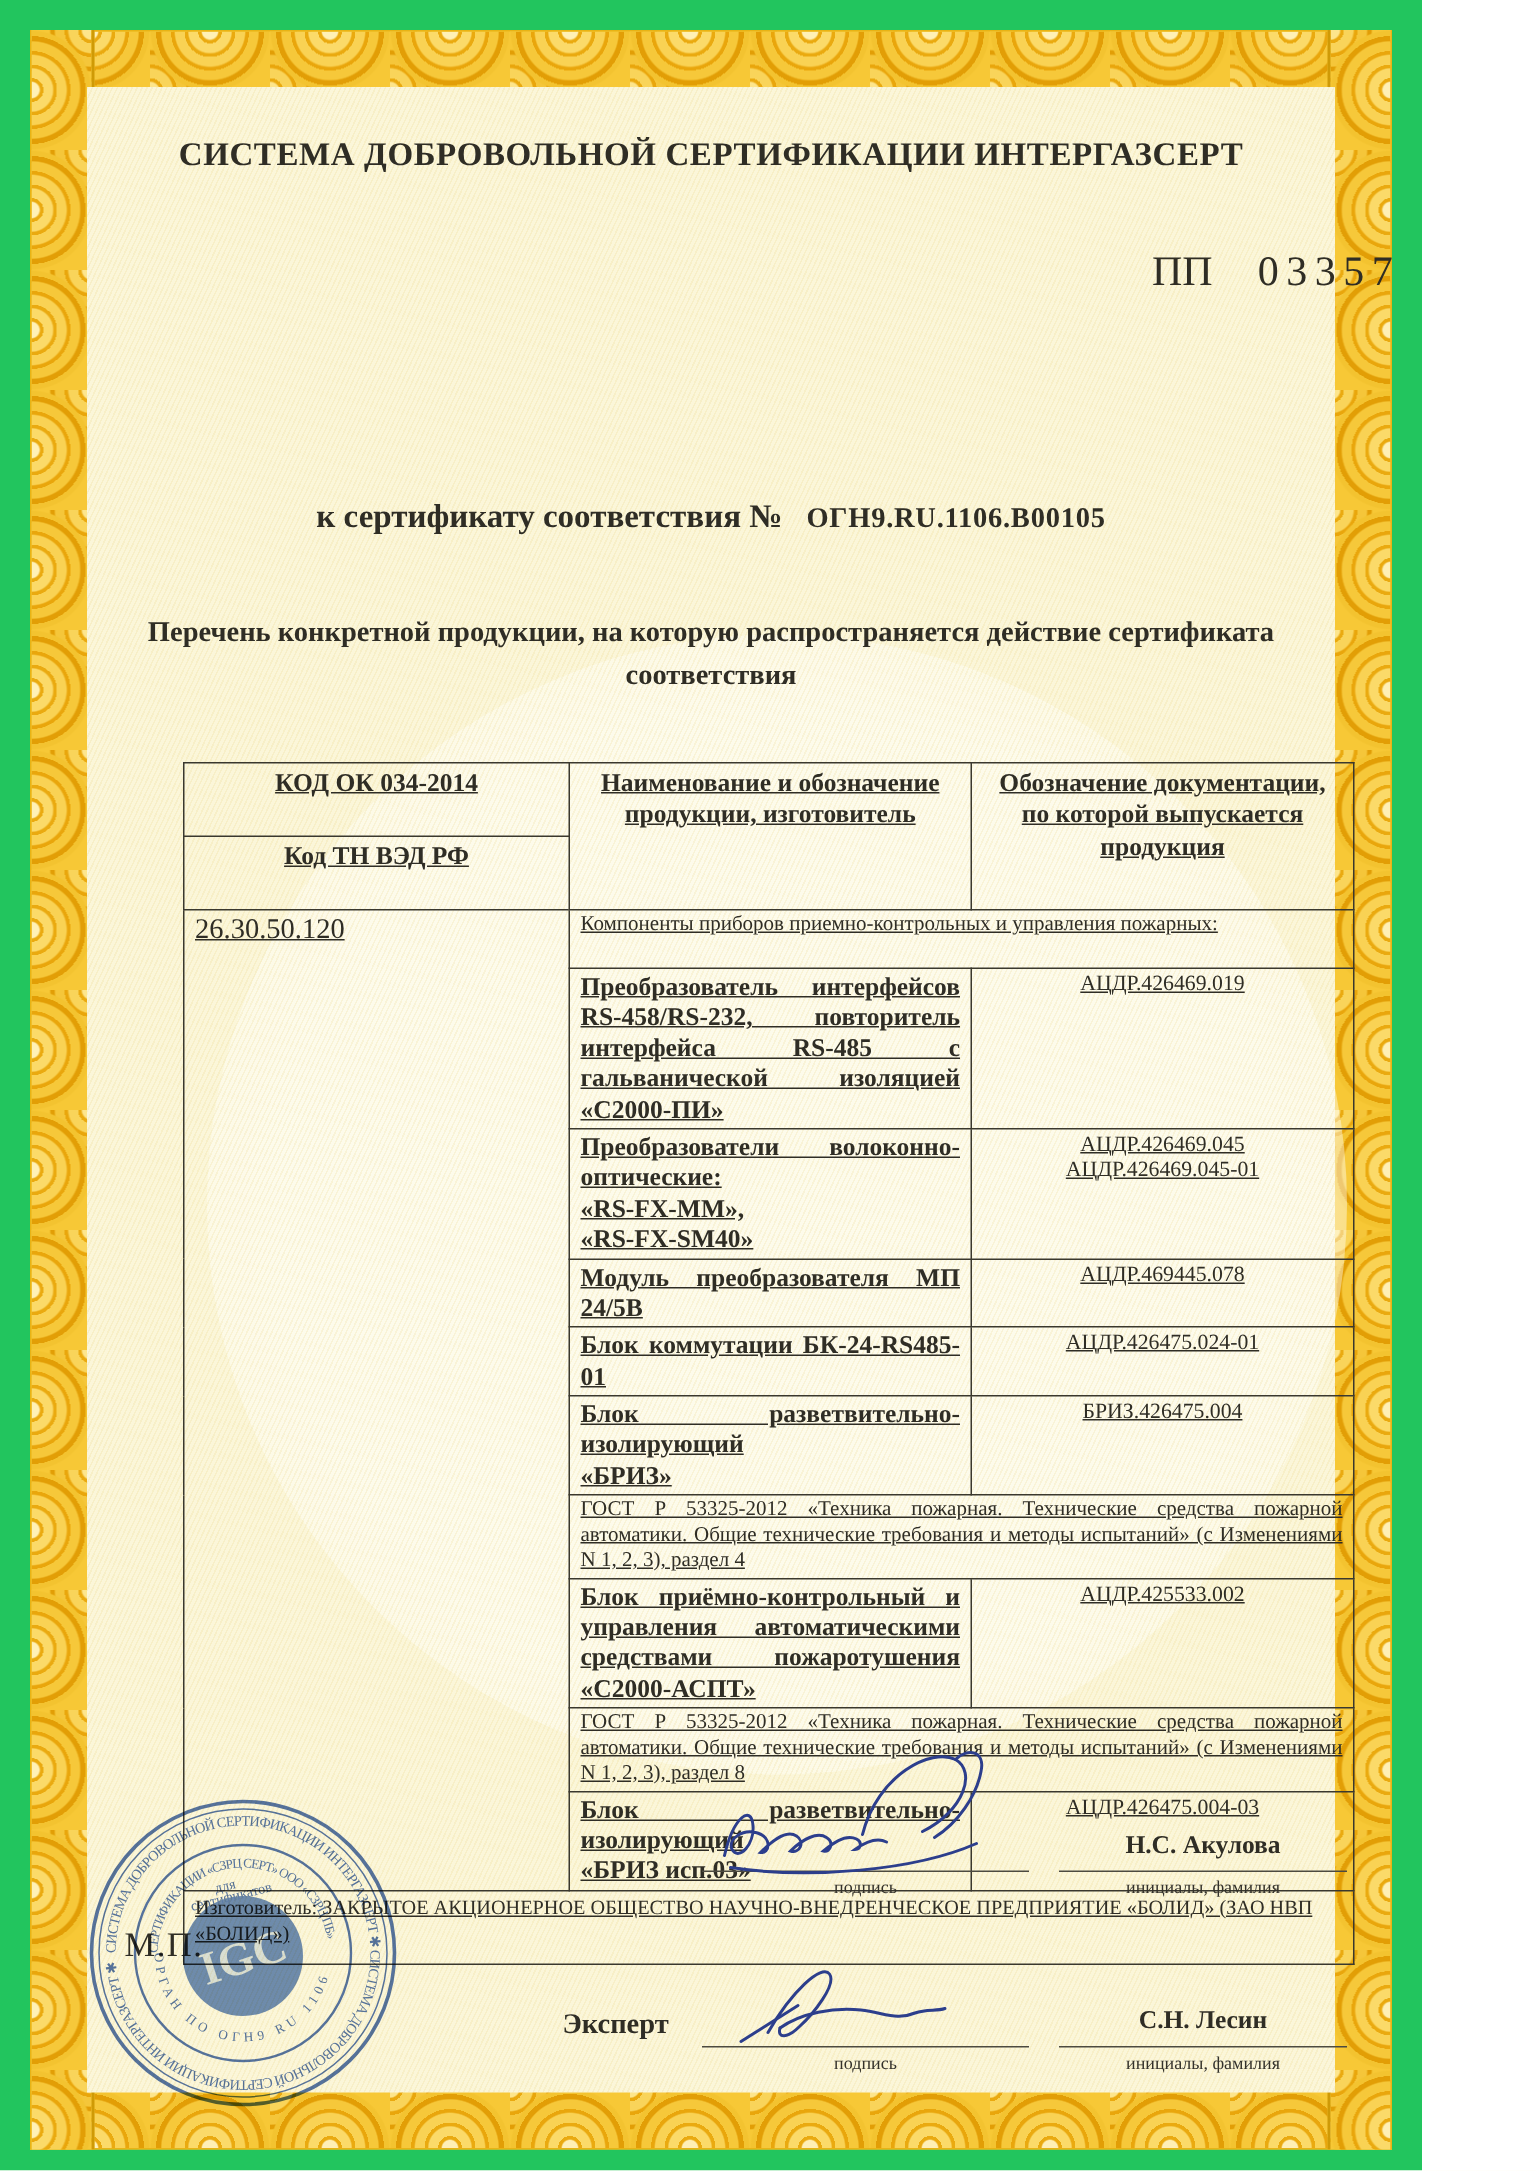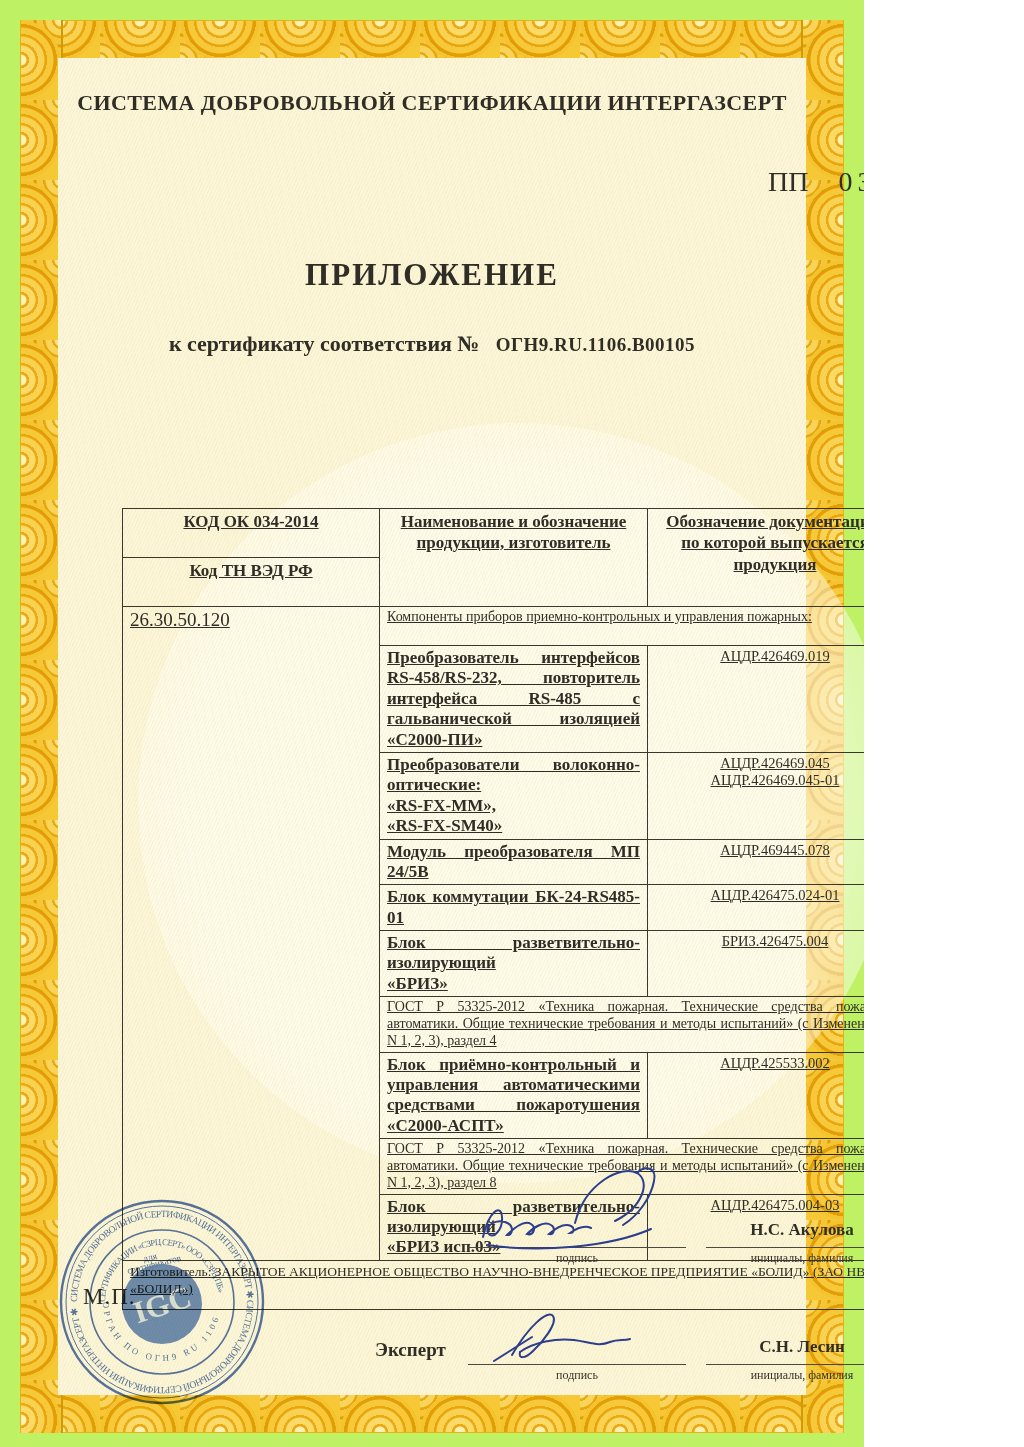--- a/index.html
+++ b/index.html
@@ -1,16 +1,16 @@
 <!DOCTYPE html>
 <html><head>
 <meta charset="utf-8">
 <style>
   html,body{margin:0;padding:0;background:#ffffff;}
-  .page{position:relative;width:864px;height:1447px;background:#bef264;overflow:hidden;
+  .page{position:relative;width:948px;height:1447px;background:#22c55e;overflow:hidden;
         font-family:"Liberation Serif", serif;color:#2f2d25;}
 
   
   .band{position:absolute;background-color:#f7c836;z-index:1;}
   .band.h{background-size:80px 40px;background-repeat:repeat-x;}
   .band.v{background-size:40px 80px;background-repeat:repeat-y;}
   .band.top{left:20px;right:20px;top:20px;height:40px;border-bottom:2px solid #cf9a06;border-top:1px solid #e8b315;
     background-image:
       radial-gradient(circle 40px at 40px 0,#fff0b6 0 5px,#eaaa10 6px 8px,#fbda69 8px 14px,#eaaa10 15px 17px,#f9d254 17px 23px,#e9a60c 24px 26px,#f6c83a 26px 32px,#e29e06 33px 36px,#f3c330 36px 39px,rgba(0,0,0,0) 40px),
       radial-gradient(circle 30px at 0 40px,#fde58c 0 6px,#eaaa10 7px 9px,#f9d45a 9px 15px,#e9a60c 16px 18px,#f5c63a 18px 24px,#e29e06 25px 27px,rgba(0,0,0,0) 28px);}
@@ -94,24 +94,24 @@
 
   <div class="inner">
     <div class="watermark"></div>
   </div>
 
   <div class="abs sys-title">СИСТЕМА ДОБРОВОЛЬНОЙ СЕРТИФИКАЦИИ ИНТЕРГАЗСЕРТ</div>
   <div class="abs form-num">
     <span>ПП</span>
     <span class="digits">03357</span>
   </div>
-  <h1 class="abs doc-title">ПРИЛОЖЕНИЕ</h1>
   <div class="abs cert-line">
     <span>к сертификату соответствия №</span><span class="cert-num">ОГН9.RU.1106.В00105</span>
   </div>
+  <div class="abs subtitle">Перечень конкретной продукции, на которую распространяется действие сертификата соответствия</div>
 
   <table class="products">
     <colgroup>
         <col style="width:257px">
         <col style="width:268px">
         <col style="width:255px">
       </colgroup>
     <tbody>
         <tr>
       <td class="hdr">КОД ОК 034-2014</td>

